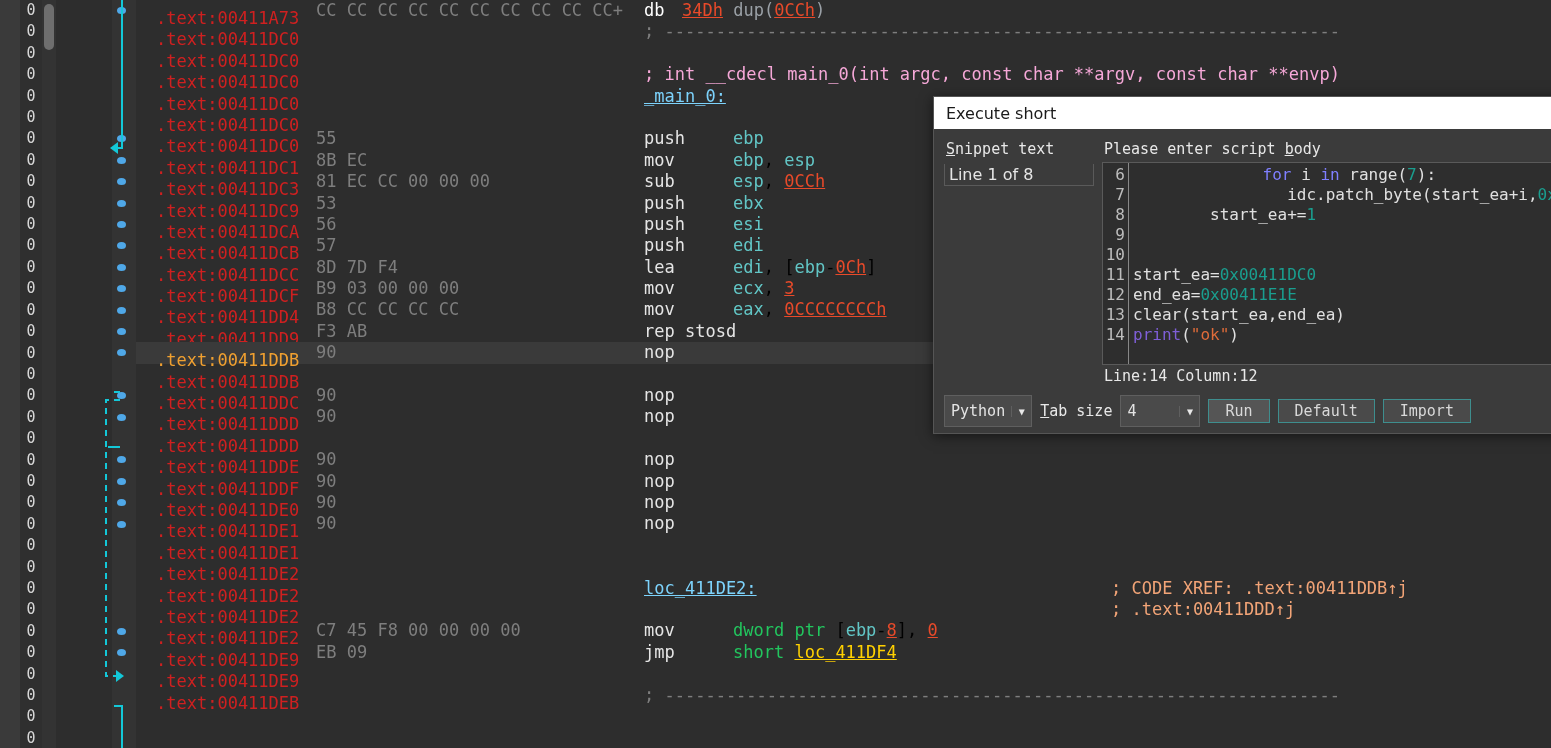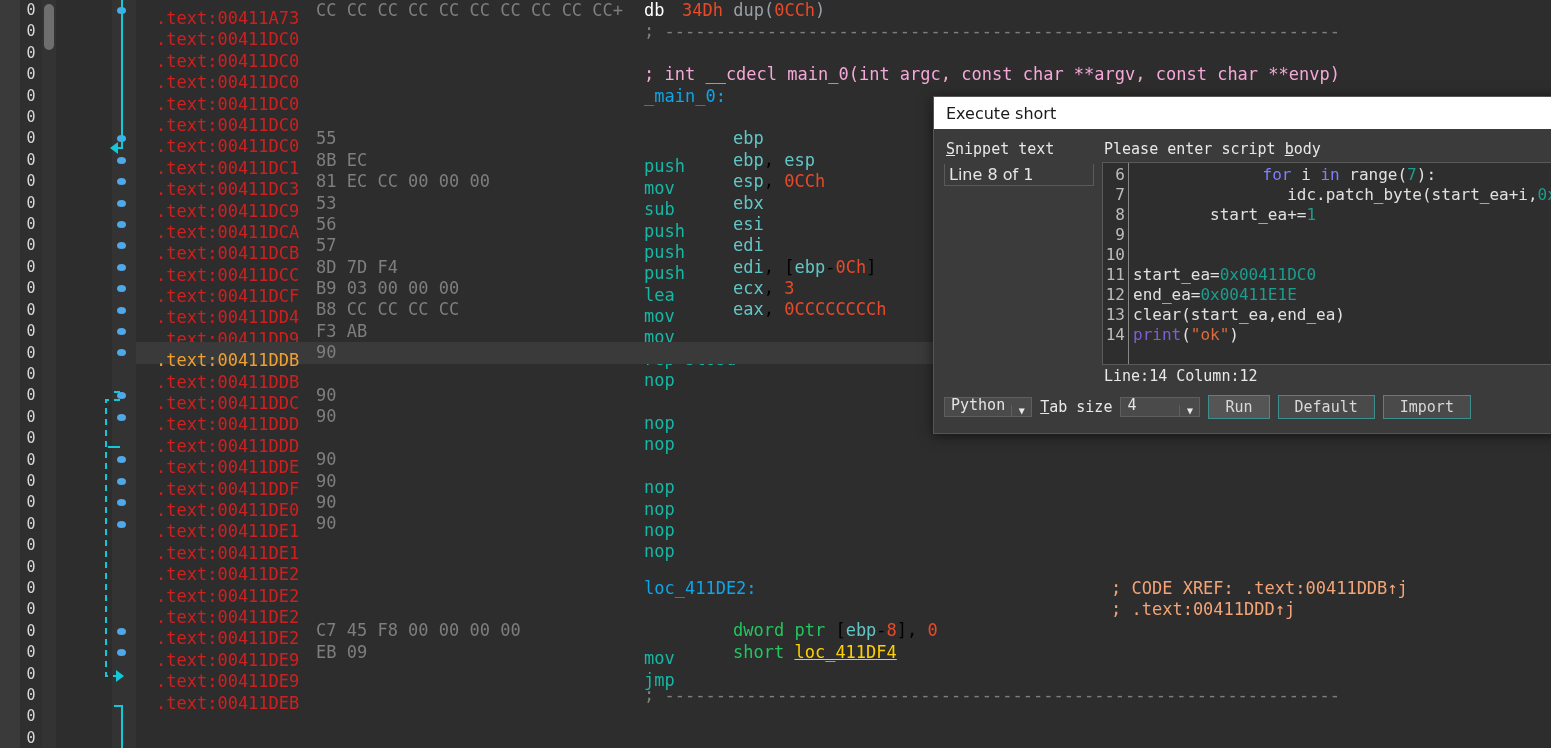--- a/index.html
+++ b/index.html
@@ -96,28 +96,28 @@
     position: relative;
     height: 21.4px;
     display: block;
     white-space: pre;
   }
   .drow.hl { background: #3a3a3a; }
 
   .addr      { color: #cf2020; }
   .addr-hl   { color: #f0a030; }
   .bytes     { color: #7e7e7e; }
-  .mnem      { color: #14b8a6; margin-top: 28px; }
+  .mnem      { color: #e5e5e5; }
   .reg       { color: #62c6c6; }
-  .num       { color: #e84a2a; }
+  .num       { color: #e84a2a; text-decoration: underline; }
   .kw-db     { color: #ffffff; }
   .comment   { color: #7e7e7e; }
   .comment-p { color: #f6a8d8; }
   .xref      { color: #f2a477; text-align: center; }
-  .label     { color: #0ea5e9; }
+  .label     { color: #7dd3fc; text-decoration: underline; }
   .labelref  { color: #ffd000; text-decoration: underline; }
   .ptr       { color: #22c55e; }
   .dup       { color: #9aa0a6; }
 
   
   .c-addr  { position:absolute; left: 20px;  top: 8px; }
   .c-bytes { position:absolute; left: 180px; top: 0; }
   .c-mnem  { position:absolute; left: 508px; top: 0; }
   .c-ops   { position:absolute; left: 597px; top: 0; }
   .c-cmt   { position:absolute; left: 508px; top: 0; }
@@ -273,24 +273,24 @@
     display: flex;
     align-items: center;
     gap: 8px;
     margin-top: 8px;
     color: #e8e8e8;
     font-family: "DejaVu Sans Mono", monospace;
     font-size: 15px;
   }
   .combo {
     display: inline-flex;
-    align-items: flex-end;
+    align-items: center;
     background: #4a4a4a;
     border: 1px solid #5f5f5f;
-    height: 20px;
+    height: 32px;
   }
   .combo .val {
     padding: 2px 6px;
     color: #e4e4e4;
     font-family: "DejaVu Sans Mono", monospace;
     font-size: 15px;
     display: flex; align-items: center;
   }
   .combo.wide .val { width: 58px; }
   .combo .arrow {
@@ -409,21 +409,21 @@
     </div>
 
     <div class="dlg-body">
 
       <div class="panes">
 
         <div class="snippet-pane">
           <div class="pane-hdr lbl-u">
             <u>S</u><span>nippet text</span>
           </div>
-          <div class="snip-status">Line 8 of 1</div>
+          <div class="snip-status">Line 1 of 8</div>
         </div>
 
         <div class="script-pane">
           <div class="pane-hdr">
             <span>Please enter script </span><u>b</u><span>ody</span>
           </div>
           <div class="editor">
             <div class="gutter-nums" id="linenums">6
 7
 8

